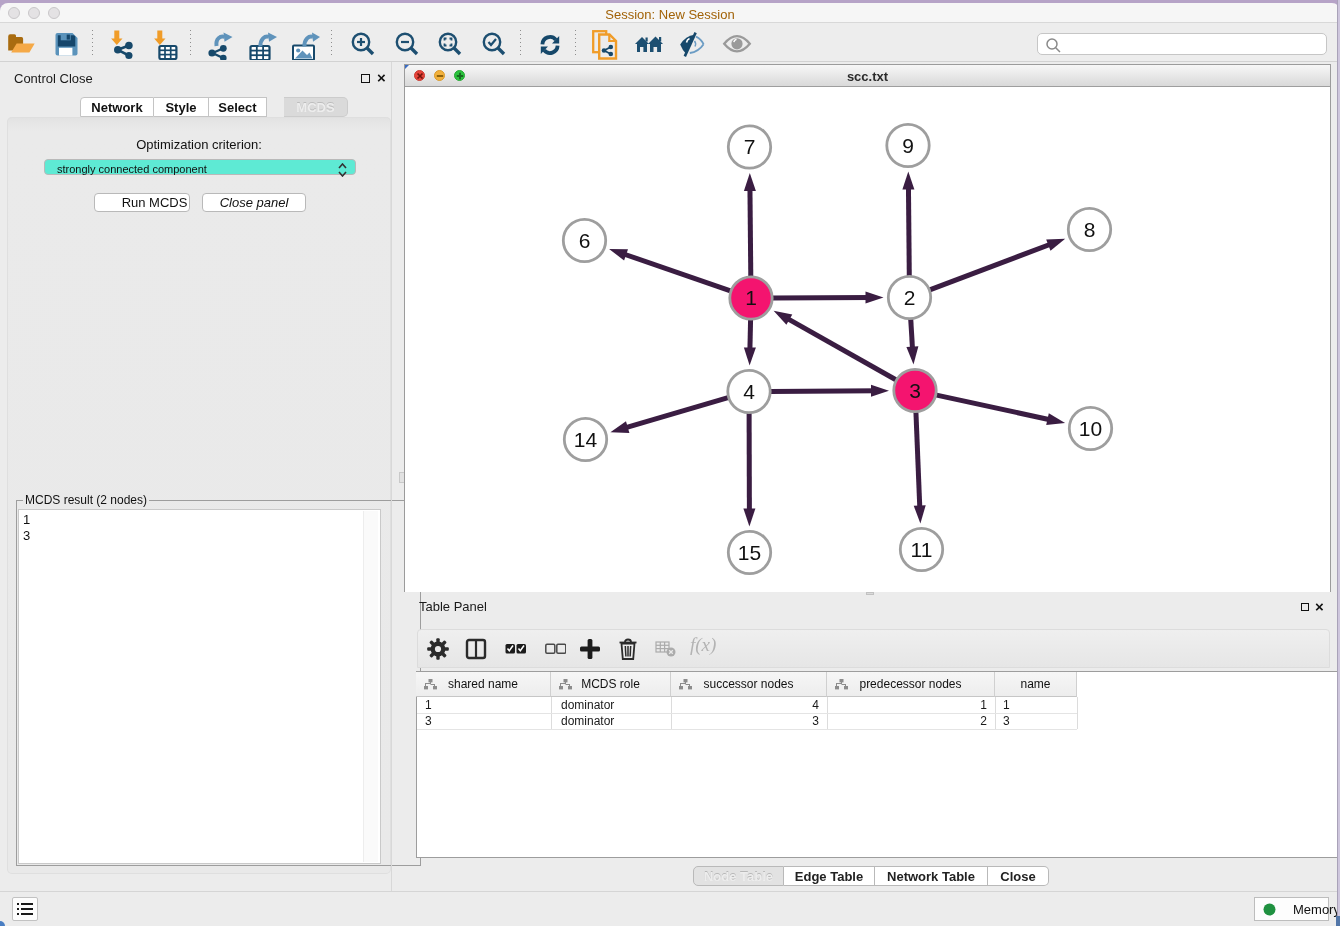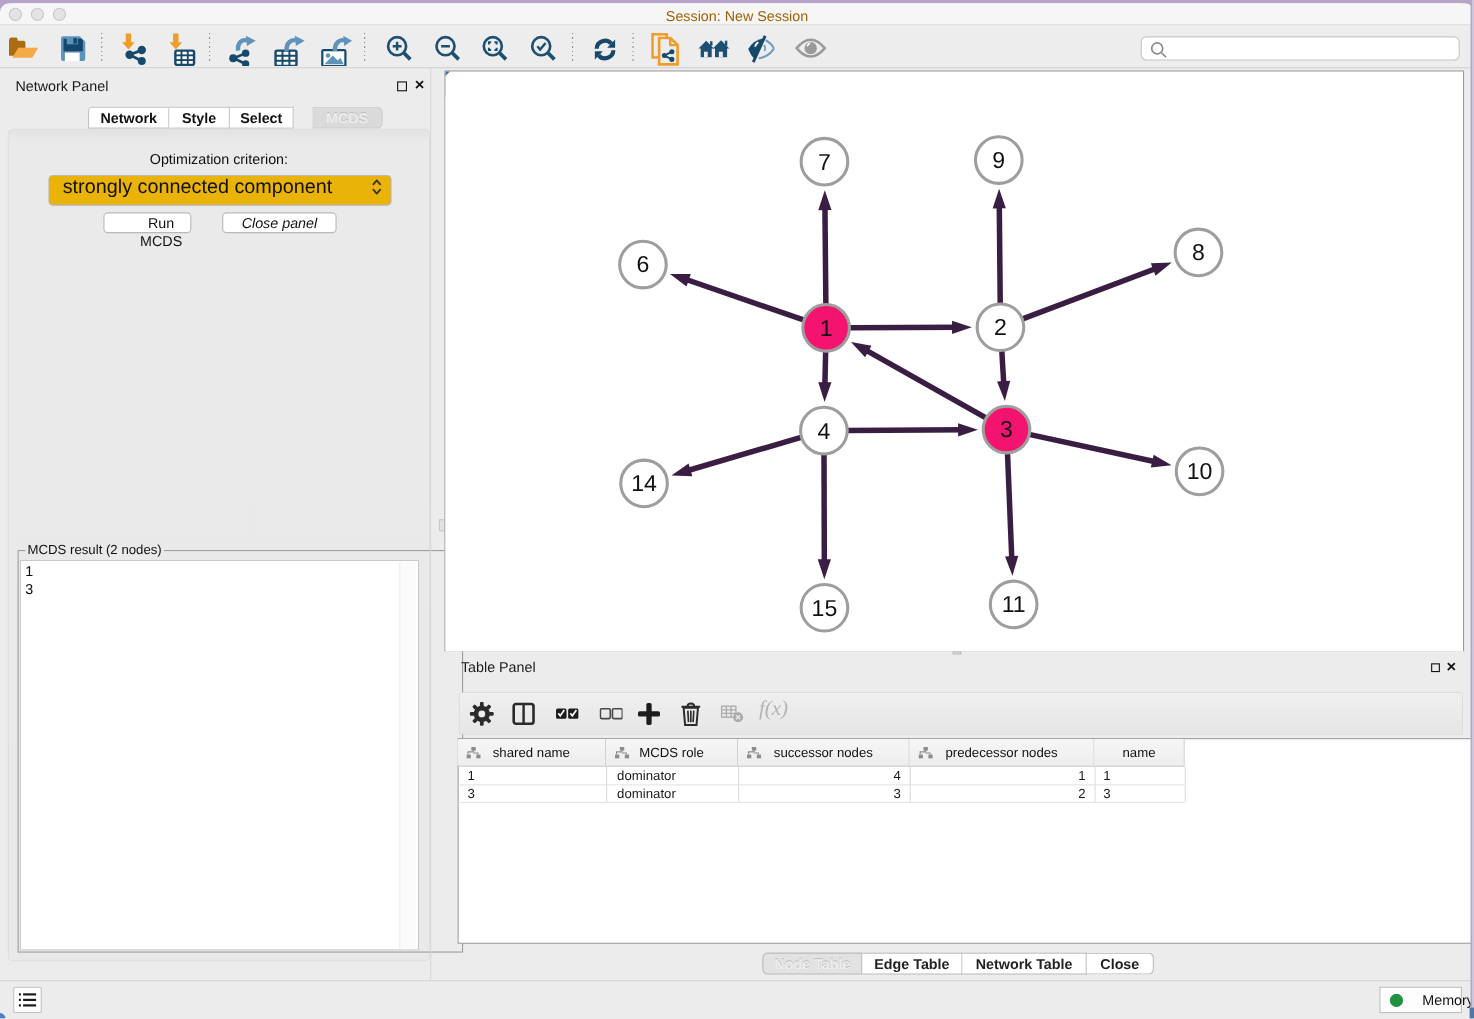--- a/index.html
+++ b/index.html
@@ -18,21 +18,21 @@
   .tsep { position:absolute; top:3px; height:28px; width:1px; background:repeating-linear-gradient(#8f8f8f 0 1.2px, rgba(0,0,0,0) 1.2px 4px); }
   .ticon { position:absolute; top:3px; width:30px; height:30px; }
   #searchbox { position:absolute; left:1037px; top:6px; width:290px; height:22px; background:#fff; border:1px solid #c6c6c6; border-radius:5px; }
   
   #cp-title { left:14px; top:71px; font-size:13px; color:#1a1a1a; }
   #cp-float { left:361px; top:74px; width:9px; height:9px; border:1.5px solid #111; }
   #cp-close { left:377px; top:70px; font-size:13px; color:#111; font-weight:bold; }
   .cptab { position:absolute; top:97px; height:20px; background:#fff; border:1px solid #c4c4c4; font-size:13px; font-weight:bold; color:#111; text-align:center; line-height:19px; }
   #cp-pane { left:7px; top:117px; width:384px; height:757px; background:#e9e9e9; border-radius:5px; box-shadow:0 0 0 1px #dfdfdf inset; }
   #opt-label { left:0px; top:137px; width:398px; text-align:center; font-size:13px; color:#111; }
-  #opt-select { left:44px; top:159px; width:312px; height:28px; background:#eab308; border:1px solid #b9b9b9; border-radius:4px; font-size:18px; color:#111; line-height:18px; padding-left:12px; }
+  #opt-select { left:44px; top:159px; width:312px; height:16px; background:#5eead4; border:1px solid #b9b9b9; border-radius:4px; font-size:11px; color:#111; line-height:18px; padding-left:12px; }
   .cpbtn { position:absolute; top:193px; height:19px; background:#fff; border:1px solid #b9b9b9; border-radius:4px; font-size:13px; color:#111; text-align:center; line-height:17px; }
   #fieldset { left:16px; top:500px; width:405px; height:366px; border:1px solid #9d9d9d; }
   #fs-legend { position:absolute; left:6px; top:-8px; background:#e9e9e9; font-size:12px; color:#111; padding:0 2px; }
   #fs-white { position:absolute; left:1px; top:8px; width:363px; height:355px; background:#fff; border:1px solid #c9c9c9; }
   #fs-scroll { position:absolute; right:2px; top:1px; width:15px; height:351px; background:#fafafa; border-left:1px solid #ededed; }
   
   #vline { left:391px; top:62px; width:1px; height:829px; background:#d8d8d8; }
   
   #netwin { left:404px; top:64px; width:927px; height:528px; border:1px solid #9b9b9b; background:#fff; }
   #net-titlebar { position:absolute; left:0; top:0; width:925px; height:22px; background:linear-gradient(#f7f7f7,#d9d9d9); border-bottom:1px solid #9e9e9e; }
@@ -226,49 +226,67 @@
     <path d="M11.8 12.2 Q 12.3 9.8 14.5 9.2" fill="none" stroke="#ffffff" stroke-width="1.5"></path>
   </svg>
   <div id="searchbox">
       <svg width="22" height="20" viewBox="0 0 22 20" style="position:absolute;left:5px;top:1px;">
     <circle cx="9" cy="9" r="5" fill="none" stroke="#8a8a8a" stroke-width="1.5"></circle>
     <line x1="12.7" y1="12.7" x2="17" y2="17" stroke="#8a8a8a" stroke-width="1.5"></line>
   </svg>
     </div>
 </div>
 
-<div id="cp-title" class="abs">Network Panel</div>
+<div id="cp-title" class="abs">Control Close</div>
 <div id="cp-float" class="abs"></div>
 <div id="cp-close" class="abs" style="font-size:15px;top:69px;">×</div>
 <div class="cptab" style="left:80px;width:74px;border-radius:4px 0 0 0;">Network</div>
 <div class="cptab" style="left:154px;width:55px;border-left:none;">Style</div>
 <div class="cptab" style="left:209px;width:58px;border-left:none;">Select</div>
 <div class="cptab" style="left:267px;width:64px;border-left:none;background:#dadada;color:#ededed;text-shadow:0 -1px 0 #bdbdbd;border-radius:0 5px 5px 0;border-color:#cccccc;margin-left:17px;">MCDS</div>
 <div id="cp-pane" class="abs" style="background:linear-gradient(#e2e2e2,#eaeaea 14px,#e9e9e9);"></div>
 <div id="opt-label" class="abs">Optimization criterion:</div>
 <div id="opt-select" class="abs">strongly connected component
   <svg width="9" height="14" viewBox="0 0 9 14" style="position:absolute;right:8px;top:3px;">
     <path d="M1 5 L4.5 1 L8 5" fill="none" stroke="#333" stroke-width="1.6"></path>
     <path d="M1 9 L4.5 13 L8 9" fill="none" stroke="#333" stroke-width="1.6"></path>
   </svg>
 </div>
-<div class="cpbtn" style="left:94px;width:80px;padding-left:25px;">Run MCDS</div>
+<div class="cpbtn" style="left:94px;width:96px;padding-left:25px;">Run MCDS</div>
 <div class="cpbtn" style="left:202px;width:104px;font-style:italic;">Close panel</div>
 <div id="fieldset" class="abs">
   <div id="fs-legend">MCDS result (2 nodes)</div>
   <div id="fs-white">
     <div style="position:absolute;left:4px;top:2px;font-size:13px;color:#111;line-height:16px;">1<br>3</div>
     <div id="fs-scroll"></div>
   </div>
 </div>
 <div id="vline" class="abs"></div>
 
 <div class="abs" style="left:399px;top:472px;width:6px;height:11px;background:#e2e2e2;border:1px solid #c9c9c9;"></div>
 
 <div id="netwin" class="abs">
+  <div id="net-titlebar">
+    <div class="tlight" style="left:9px;background:#e8443a;border:1px solid #c83a31;">
+      <svg width="10" height="10" viewBox="0 0 10 10" style="position:absolute;left:0;top:0;">
+          <path d="M2.5 2.5 L7.5 7.5 M7.5 2.5 L2.5 7.5" stroke="#73150d" stroke-width="1.7"></path>
+        </svg>
+    </div>
+    <div class="tlight" style="left:29px;background:#f2b13c;border:1px solid #d99a2b;">
+      <svg width="10" height="10" viewBox="0 0 10 10" style="position:absolute;left:0;top:0;">
+          <path d="M1.8 5 L8.2 5" stroke="#8a5f0a" stroke-width="1.9"></path>
+        </svg>
+    </div>
+    <div class="tlight" style="left:49px;background:#2bc33d;border:1px solid #24a834;">
+      <svg width="10" height="10" viewBox="0 0 10 10" style="position:absolute;left:0;top:0;">
+          <path d="M1.8 5 L8.2 5 M5 1.8 L5 8.2" stroke="#156a20" stroke-width="1.9"></path>
+        </svg>
+    </div>
+    <div id="net-title">scc.txt</div>
+  </div>
   <div class="abs" style="left:0;top:0;width:0;height:0;border-left:4px solid #3a6cc4;border-bottom:4px solid transparent;"></div>
   <div id="net-canvas"><svg width="925" height="504" font-family="Liberation Sans, sans-serif">
         <line x1="345.8" y1="189.0" x2="344.9" y2="95.8" stroke="#3a1d42" stroke-width="5.0"></line>
         <path d="M344.8 85.0 L350.9 102.9 L338.9 103.1 Z" fill="#3a1d42"></path>
         <line x1="326.2" y1="203.1" x2="214.3" y2="164.5" stroke="#3a1d42" stroke-width="5.0"></line>
         <path d="M204.1 161.0 L223.0 161.2 L219.1 172.5 Z" fill="#3a1d42"></path>
         <line x1="367.0" y1="209.9" x2="467.7" y2="209.6" stroke="#3a1d42" stroke-width="5.0"></line>
         <path d="M478.5 209.6 L460.5 215.6 L460.5 203.6 Z" fill="#3a1d42"></path>
         <line x1="345.6" y1="231.0" x2="344.8" y2="266.7" stroke="#3a1d42" stroke-width="5.0"></line>
         <path d="M344.6 277.5 L338.9 259.4 L350.9 259.6 Z" fill="#3a1d42"></path>

